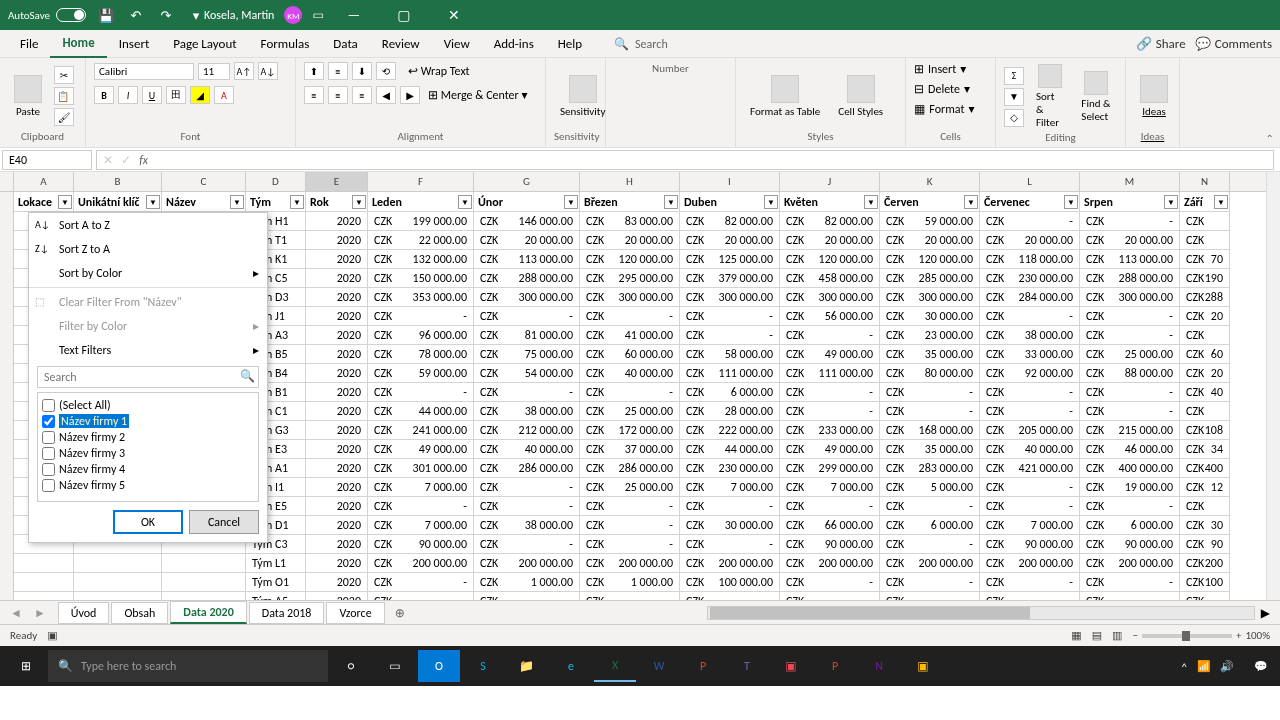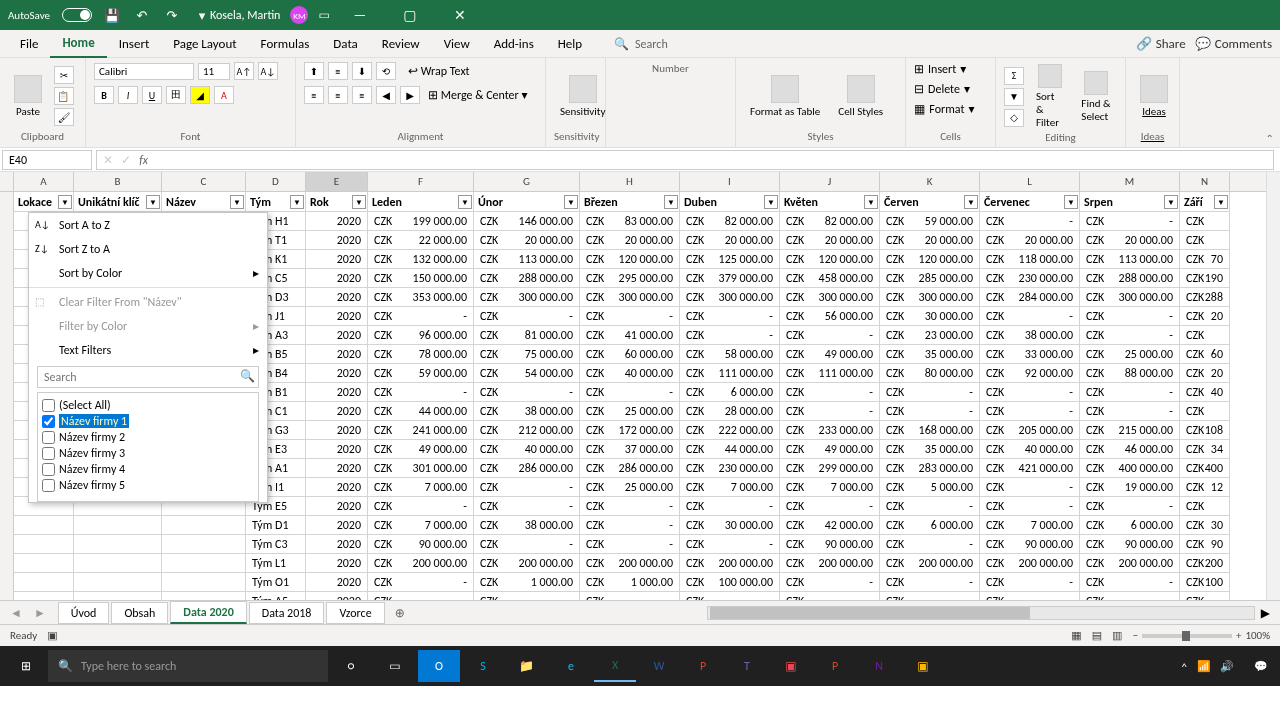--- a/index.html
+++ b/index.html
@@ -1,18 +1,18 @@
 <!DOCTYPE html>
 <html><head>
 <meta charset="utf-8">
 <style>
 * { margin: 0; padding: 0; box-sizing: border-box; font-family: 'Segoe UI', Calibri, sans-serif; }
 body { background: #fff; font-size: 12px; overflow: hidden; width: 1280px; height: 720px; position: relative; }
 .titlebar { height: 30px; background: #1e7045; display: flex; align-items: center; color: #fff; padding: 0 8px; }
-.titlebar .autosave { display: flex; align-items: center; gap: 12px; font-size: 11px; }
+.titlebar .autosave { display: flex; align-items: center; gap: 6px; font-size: 11px; }
 .titlebar .toggle { width: 30px; height: 14px; border: 1px solid #fff; border-radius: 8px; position: relative; }
 .titlebar .toggle::after { content: ''; width: 10px; height: 10px; background: #fff; border-radius: 50%; position: absolute; right: 1px; top: 1px; }
 .titlebar .qat { display: flex; gap: 14px; margin-left: 12px; }
 .titlebar .qat span { width: 16px; height: 16px; display: flex; align-items: center; justify-content: center; font-size: 13px; cursor: pointer; }
 .titlebar .center { flex: 1; text-align: center; font-size: 12px; }
 .titlebar .right { display: flex; align-items: center; gap: 10px; }
 .titlebar .avatar { width: 18px; height: 18px; background: #d946ef; border-radius: 50%; font-size: 9px; display: flex; align-items: center; justify-content: center; }
 .titlebar .winbtn { width: 40px; text-align: center; font-size: 14px; cursor: pointer; }
 .ribbon-tabs { height: 28px; background: #f3f2f1; display: flex; align-items: center; border-bottom: 1px solid #e1dfdd; padding: 0 8px; }
 .ribbon-tabs .tab { padding: 6px 12px; font-size: 13px; cursor: pointer; }
@@ -1343,21 +1343,21 @@
             </div>
             <div class="cell r" style="width: 100px;">
               <div style="display: flex; justify-content: space-between; width: 100%;">
                 <span>CZK</span>
                 <span>30 000.00</span>
               </div>
             </div>
             <div class="cell r" style="width: 100px;">
               <div style="display: flex; justify-content: space-between; width: 100%;">
                 <span>CZK</span>
-                <span>42 000.00</span>
+                <span>66 000.00</span>
               </div>
             </div>
             <div class="cell r" style="width: 100px;">
               <div style="display: flex; justify-content: space-between; width: 100%;">
                 <span>CZK</span>
                 <span>6 000.00</span>
               </div>
             </div>
             <div class="cell r" style="width: 100px;">
               <div style="display: flex; justify-content: space-between; width: 100%;">
@@ -1654,20 +1654,24 @@
               <span>Název firmy 3</span>
             </div>
           <div class="ci">
               <input type="checkbox" style="">
               <span>Název firmy 4</span>
             </div>
           <div class="ci">
               <input type="checkbox" style="">
               <span>Název firmy 5</span>
             </div>
+        </div>
+        <div class="btns">
+          <button class="ok">OK</button>
+          <button>Cancel</button>
         </div>
       </div>
     </div>
   </div>
   <div class="vscroll"></div>
 </div>
 
 <div class="sheet-tabs">
   <span class="nav">◄</span>
   <span class="nav">►</span>

